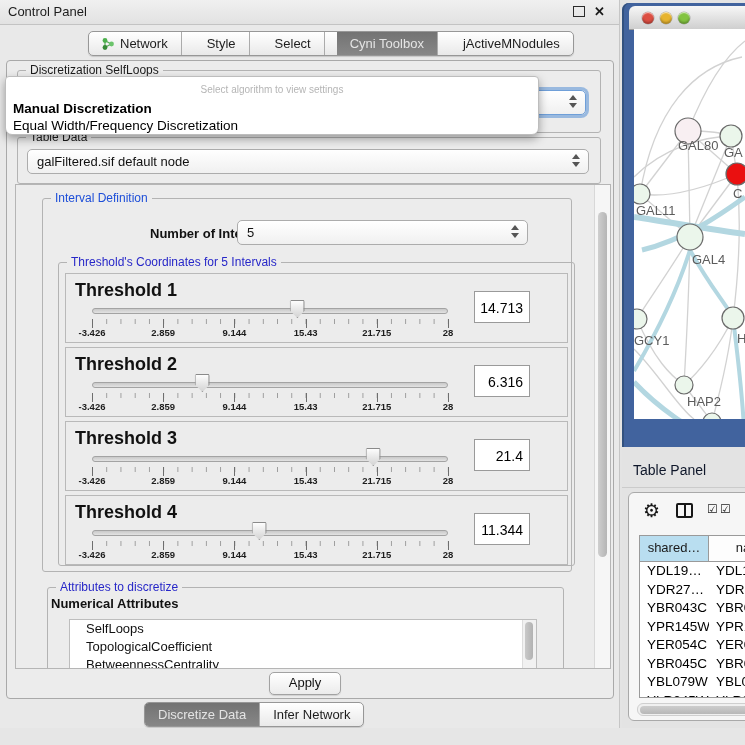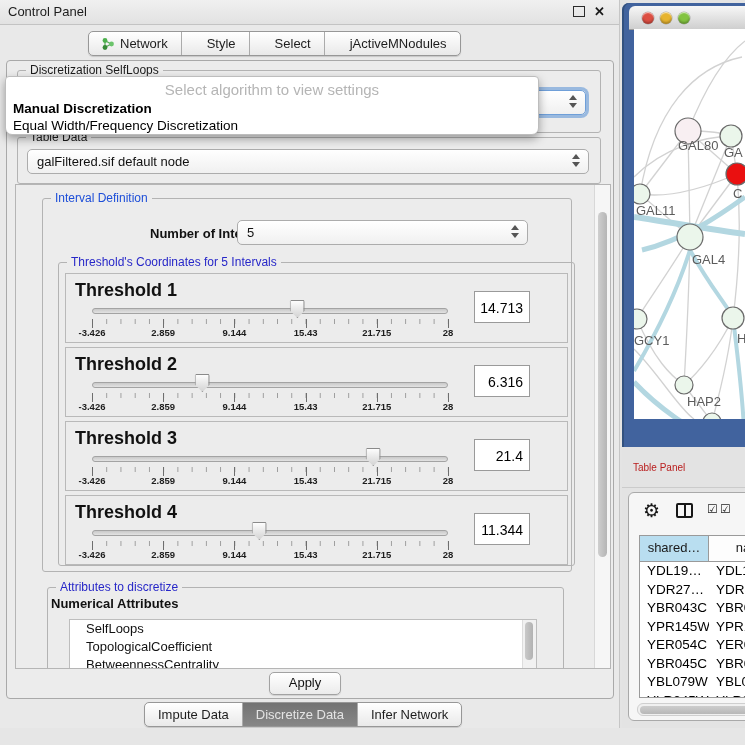--- a/index.html
+++ b/index.html
@@ -36,21 +36,21 @@
   
   .combo{position:absolute;height:25px;border:1px solid #acacac;border-radius:5px;background:linear-gradient(#ffffff,#f0f0f0);box-shadow:inset 0 1px 0 #fff;font-size:13px;color:#111;line-height:24px;padding-left:9px;box-sizing:border-box;}
   .combo.focused{box-shadow:0 0 0 3px rgba(86,143,214,.55);border-color:#6f9fd8;}
   .combo .spinner{position:absolute;right:7px;top:4px;width:9px;height:16px;}
   .combo .spinner i{display:block;width:0;height:0;border-left:4.5px solid transparent;border-right:4.5px solid transparent;}
   .combo .spinner .up{border-bottom:5px solid #555;margin-bottom:3px;}
   .combo .spinner .dn{border-top:5px solid #555;}
 
   
   .popup{position:absolute;left:-2px;top:15px;width:534px;height:59px;background:#fff;border:1px solid #bdbdbd;border-radius:4px 4px 7px 7px;box-shadow:0 4px 10px rgba(0,0,0,.35);z-index:20;box-sizing:border-box;padding-top:4px;}
-  .popup .ph{display:block;text-align:center;font-size:15px;color:#b5b5b5;height:19px;line-height:18px;}
+  .popup .ph{display:block;text-align:center;font-size:10px;color:#b5b5b5;height:19px;line-height:18px;}
   .popup .item{display:block;font-size:13.5px;color:#000;padding-left:7px;height:17px;line-height:17px;white-space:nowrap;}
   .popup .item.bold{font-weight:bold;}
 
   
   .scrollpane{position:absolute;left:8px;top:123px;width:596px;height:485px;border:1px solid #b5b5b5;background:#ececec;overflow:hidden;box-sizing:border-box;}
   .vscroll{position:absolute;right:0;top:0;width:15px;height:100%;background:#f6f6f6;border-left:1px solid #d8d8d8;}
   .vscroll .thumb{position:absolute;left:2.5px;width:9px;border-radius:5px;background:linear-gradient(90deg,#cfcfcf,#b5b5b5);}
 
   
   .t-row{position:relative;height:68px;border:1px solid #b9b9b9;background:#ececec;margin:0 6px 4px 6px;}
@@ -75,21 +75,21 @@
   
   .net-window{position:absolute;left:622px;top:3px;width:123px;height:444px;background:#41639e;border-radius:7px 0 0 0;box-shadow:inset 2px 0 0 #32517f;}
   .net-titlebar{position:absolute;left:7px;top:3px;right:0;height:23px;background:linear-gradient(#f7f7f7,#cfcfcf);border-radius:6px 0 0 0;border-bottom:1px solid #9a9a9a;}
   .tlight{position:absolute;top:5.5px;width:12px;height:12px;border-radius:50%;box-shadow:inset 0 1px 1px rgba(255,255,255,.7),inset 0 -2px 2px rgba(0,0,0,.25),0 0 0 .5px rgba(0,0,0,.25);}
   .net-canvas{position:absolute;left:12px;top:26px;width:111px;height:390px;background:#fff;overflow:hidden;}
   .net-canvas svg{display:block;}
   .net-label{font-size:13px;fill:#5c5c5c;}
 
   
   .table-panel{position:absolute;left:622px;top:447px;width:123px;height:298px;background:#e3e3e3;}
-  .tp-title{position:absolute;left:11px;top:15px;font-size:10px;color:#b91c1c;}
+  .tp-title{position:absolute;left:11px;top:15px;font-size:14px;color:#0f172a;}
   .tp-sep{position:absolute;left:0;top:40px;width:100%;height:1px;background:#cbcbcb;}
   .tp-box{position:absolute;left:6px;top:45px;width:130px;height:227px;background:#f6f6f6;border:1px solid #a9a9a9;border-radius:6px;}
   .tp-toolbar{position:absolute;left:0;top:0;width:100%;height:38px;}
   .gear-glyph{position:absolute;left:14px;top:6px;font-size:19px;color:#171717;}
   .cols-icon{position:absolute;left:47px;top:10px;width:17px;height:15px;border:2px solid #171717;border-radius:2px;box-sizing:border-box;}
   .cols-icon:before{content:"";position:absolute;left:5.5px;top:0;width:2px;height:100%;background:#171717;}
   .check-glyph{position:absolute;top:9px;font-size:12px;color:#222;}
   .tgrid{position:absolute;left:10px;top:42px;width:140px;height:163px;border:1px solid #9a9a9a;background:#fff;overflow:hidden;box-sizing:border-box;}
   .thead{display:flex;height:25px;border-bottom:1px solid #9a9a9a;background:#fdfdfd;}
   .th{width:70px;box-sizing:border-box;border-right:1px solid #9a9a9a;font-size:13px;color:#1a1a1a;text-align:center;line-height:24px;white-space:nowrap;overflow:hidden;}
@@ -127,20 +127,23 @@
             </svg>
           </span>
         <span>Network</span>
       </div>
       <div class="seg-item">
           <span>Style</span>
         </div>
       <div class="seg-item">
           <span>Select</span>
         </div>
+      <div class="seg-item selected">
+          <span>Cyni Toolbox</span>
+        </div>
       <div class="seg-item">
           <span>jActiveMNodules</span>
         </div>
     </div>
 
     <div class="content-panel">
 
       <div class="groupbox" style="left:10px;top:9px;width:582px;height:61px;">
         <span class="group-title">Discretization SelfLoops</span>
         <div class="combo focused" style="left:14px;top:19px;width:554px;">
@@ -305,23 +308,20 @@
 
         <div class="vscroll">
           <span class="thumb" style="top:27px;height:345px;"></span>
         </div>
       </div>
 
       <div class="apply-btn">Apply</div>
     </div>
 
     <div class="seg bottom-tabs">
-      <div class="seg-item">
-          <span>Impute Data</span>
-        </div>
       <div class="seg-item selected">
           <span>Discretize Data</span>
         </div>
       <div class="seg-item">
           <span>Infer Network</span>
         </div>
     </div>
   </div>
 
   <div class="net-window">

